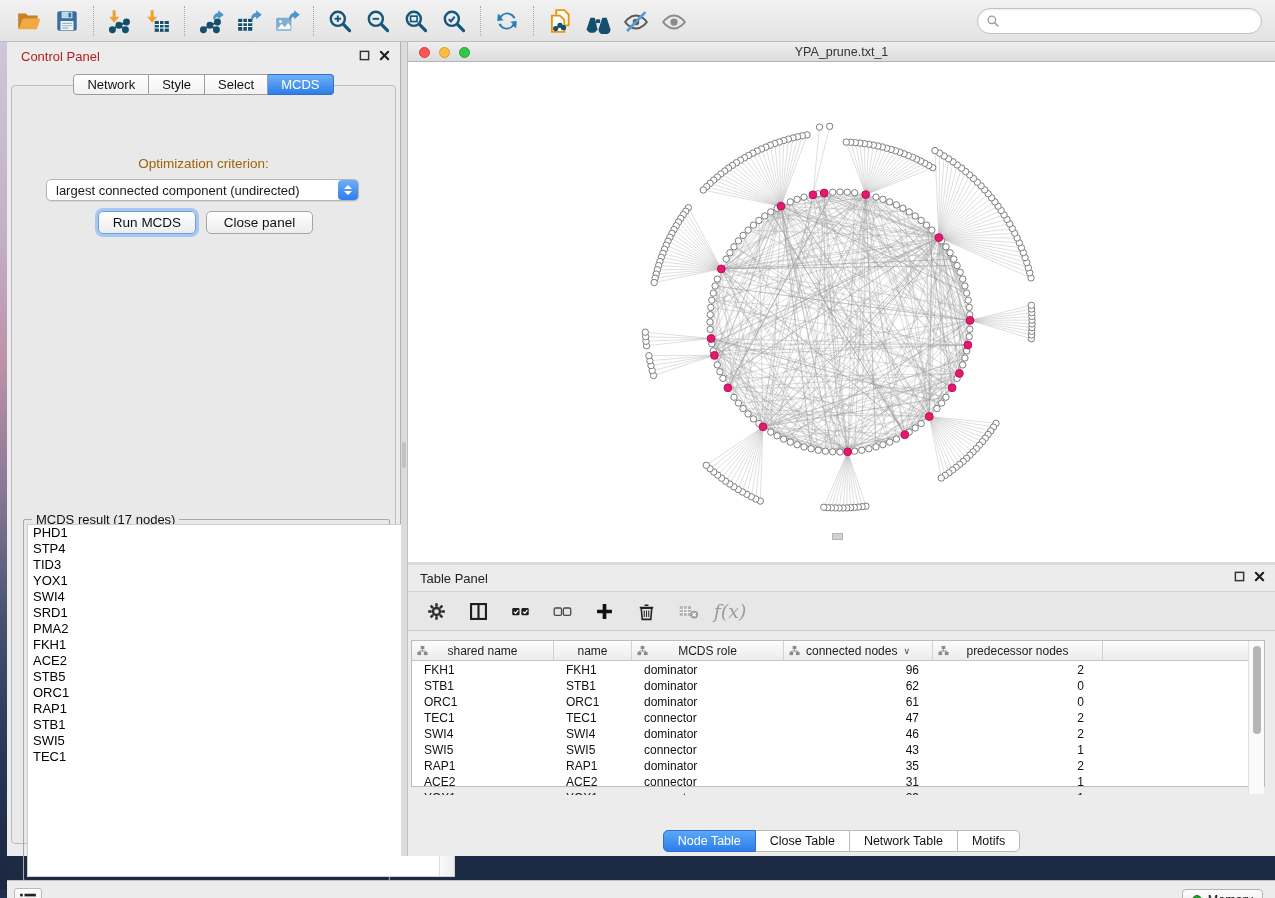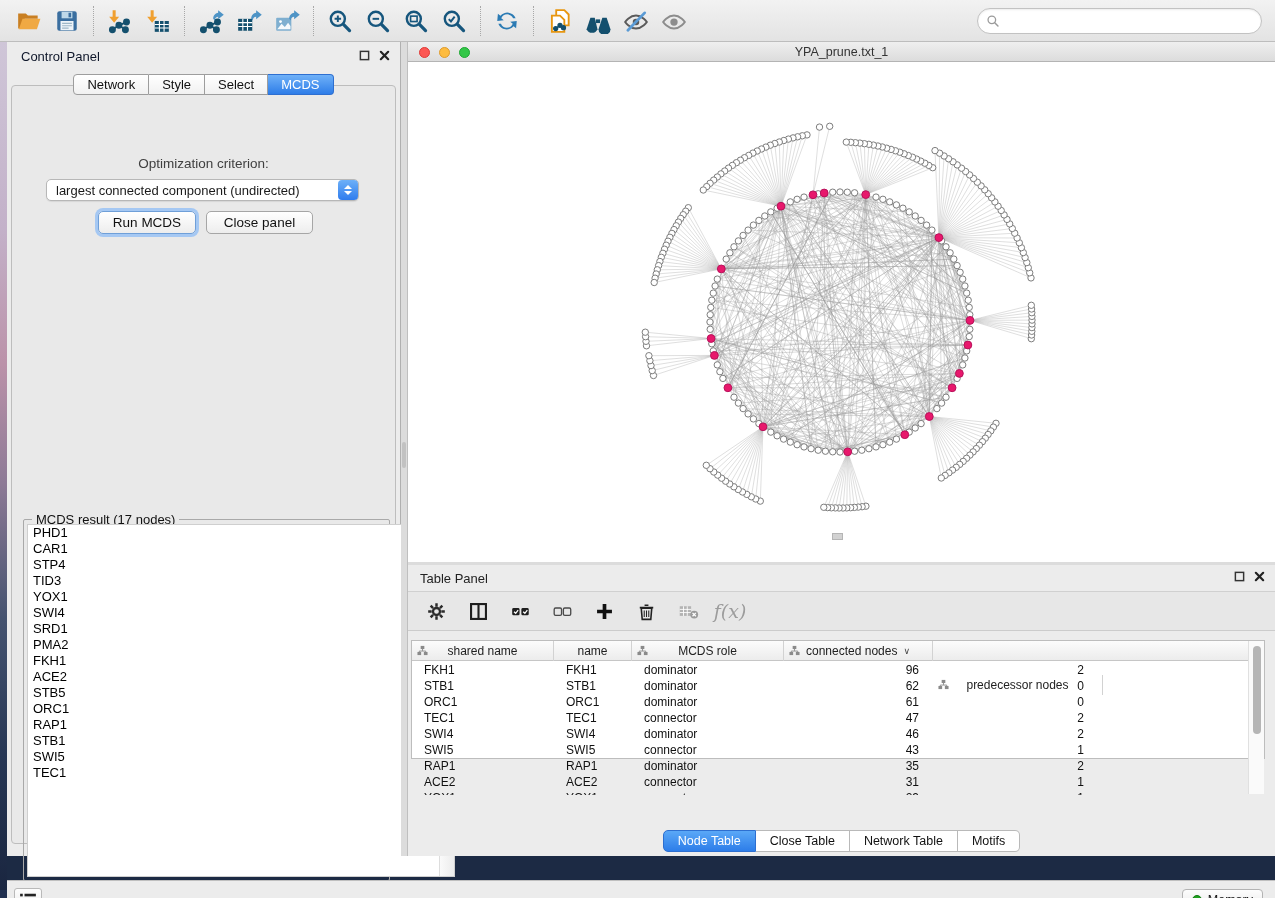--- a/index.html
+++ b/index.html
@@ -19,31 +19,31 @@
   .tbtn svg { width:26px; height:26px; }
   .tsep { width:1px; height:30px; margin:0 7px; border-left:1px dotted #a8a8a8; }
   #search-wrap { position:absolute; right:13px; top:8px; width:285px; height:26px; background:#fff;
     border:1px solid #c2c2c2; border-radius:13px; display:flex; align-items:center; padding-left:8px; box-shadow:inset 0 1px 2px rgba(0,0,0,.08); }
   #search-wrap svg { width:14px; height:14px; }
   #search-input { border:none; outline:none; flex:1; height:20px; font-size:12px; background:transparent; margin-left:5px; }
 
   
   #control-panel { left:7px; top:42px; width:394px; height:814px; background:#ececec; border-right:1px solid #b0b0b0; }
   #cp-titlebar { position:absolute; left:0; top:0; width:100%; height:28px; }
-  #cp-title { position:absolute; left:14px; top:7px; font-size:13px; color:#0f172a; }
+  #cp-title { position:absolute; left:14px; top:7px; font-size:13px; color:#b91c1c; }
   .panel-btns { position:absolute; right:10px; top:8px; display:flex; gap:9px; align-items:center; }
   .panel-btns svg { width:11px; height:11px; }
   #cp-tabs { position:absolute; left:0; top:32px; width:100%; display:flex; justify-content:center; z-index:3; }
   .cp-tab { height:21px; padding:2px 13px; background:linear-gradient(#ffffff,#f1f1f1); border:1px solid #9d9d9d;
     border-left:none; font-size:13px; color:#111; display:flex; align-items:center; }
   .cp-tab:first-child { border-left:1px solid #9d9d9d; border-radius:4px 0 0 4px; }
   .cp-tab:last-child { border-radius:0 4px 4px 0; }
   .cp-tab.active { background:linear-gradient(#6fb1f8,#2e7de8); color:#fff; border-color:#2e6fd0; }
   #cp-box { position:absolute; left:4px; top:43px; width:385px; height:759px; border:1px solid #bdbdbd; border-radius:4px; background:#e9e9e9; }
-  #opt-label { position:absolute; left:0; top:70px; width:100%; text-align:center; font-size:13.5px; color:#404040; }
+  #opt-label { position:absolute; left:0; top:70px; width:100%; text-align:center; font-size:13.5px; color:#a16207; }
   #opt-select { position:absolute; left:34px; top:93px; width:313px; height:22px; background:#fff; border:1px solid #b7b7b7;
     border-radius:5px; display:flex; align-items:center; box-shadow:0 1px 1px rgba(0,0,0,.08); }
   #opt-select .sel-text { flex:1; padding-left:9px; font-size:13px; white-space:nowrap; overflow:hidden; }
   #opt-select .stepper { width:20px; height:20px; margin-right:0px; border-radius:4px;
     background:linear-gradient(#6db0f8,#2f7cee); display:flex; flex-direction:column; align-items:center; justify-content:center; gap:2px; }
   .chev { width:0; height:0; border-left:4px solid transparent; border-right:4px solid transparent; }
   .chev.up { border-bottom:4px solid #fff; } .chev.down { border-top:4px solid #fff; }
   .cp-button { position:absolute; top:125px; height:23px; background:linear-gradient(#ffffff,#ededed);
     border:1px solid #a6a6a6; border-radius:5px; font-size:13.5px; color:#111;
     display:flex; align-items:center; justify-content:center; font-family:"Liberation Sans",sans-serif; }
@@ -73,21 +73,21 @@
   #net-grip { position:absolute; left:424px; top:491px; width:11px; height:7px; background:#d2d2d2; border:1px solid #b5b5b5; }
 
   
   #table-panel { left:408px; top:565px; width:867px; height:291px; background:#ececec; }
   #tp-title { position:absolute; left:12px; top:6px; font-size:13px; color:#222; }
   #tp-toolbar { position:absolute; left:0; top:26px; width:100%; height:40px; background:#e7e7e7;
     border-top:1px solid #d0d0d0; border-bottom:1px solid #cccccc; display:flex; align-items:center; padding-left:14px; gap:14px; }
   .tp-btn { width:28px; height:28px; display:flex; align-items:center; justify-content:center; }
   .tp-btn svg { width:21px; height:21px; }
   .fx-label { font-family:"DejaVu Serif", serif; font-style:italic; font-size:19px; color:#9c9c9c; }
-  #tbl { position:absolute; left:3px; top:75px; width:854px; height:119px; background:#fff; border:1px solid #bdbdbd; }
+  #tbl { position:absolute; left:3px; top:75px; width:854px; height:147px; background:#fff; border:1px solid #bdbdbd; }
   #tbl-header { position:absolute; left:0; top:0; width:837px; height:20px;
     background:linear-gradient(#fcfcfc,#ececec); border-bottom:1px solid #c6c6c6; display:flex; }
   .th { position:relative; height:20px; border-right:1px solid #d2d2d2; display:flex; align-items:center; justify-content:center; font-size:12px; color:#222; }
   .th .h-icon { position:absolute; left:5px; top:4px; }
   .th .sort { margin-left:6px; font-size:9px; color:#444; }
   #tbl-body { position:absolute; left:0; top:21px; width:837px; height:133px; overflow:hidden; }
   .tr { display:flex; height:16px; line-height:16px; font-size:12px; color:#111; }
   .td { white-space:nowrap; overflow:hidden; }
   .td.txt { padding-left:12px; }
   .td.num { text-align:right; }
@@ -289,21 +289,20 @@
           <span class="chev down"></span>
         </span>
     </div>
     <div id="run-btn" class="cp-button">Run MCDS</div>
     <div id="close-btn" class="cp-button">Close panel</div>
     <div id="mcds-box">
       <span id="mcds-box-title">MCDS result (17 nodes)</span>
       <div id="mcds-list">
         <div id="mcds-scroll"></div>
       <div class="mcds-item">PHD1</div>
-          <div class="mcds-item">CAR1</div>
           <div class="mcds-item">STP4</div>
           <div class="mcds-item">TID3</div>
           <div class="mcds-item">YOX1</div>
           <div class="mcds-item">SWI4</div>
           <div class="mcds-item">SRD1</div>
           <div class="mcds-item">PMA2</div>
           <div class="mcds-item">FKH1</div>
           <div class="mcds-item">ACE2</div>
           <div class="mcds-item">STB5</div>
           <div class="mcds-item">ORC1</div>
@@ -1259,21 +1258,21 @@
               <g fill="#8a8a8a">
                 <rect x="4" y="1" width="4" height="3.4"></rect>
                 <rect x="0.5" y="7.6" width="4" height="3.4"></rect>
                 <rect x="7.5" y="7.6" width="4" height="3.4"></rect>
               </g>
               <path d="M6 4.4v2M2.5 7.6v-1h7v1" stroke="#8a8a8a" fill="none"></path>
             </svg></span>
           <span>connected nodes</span>
           <span class="sort">∨</span>
         </div>
-        <div class="th" style="width: 170px; margin-top: 34px;">
+        <div class="th" style="width: 170px;">
           <span class="h-icon"><svg width="11" height="11" viewBox="0 0 12 12">
               <g fill="#8a8a8a">
                 <rect x="4" y="1" width="4" height="3.4"></rect>
                 <rect x="0.5" y="7.6" width="4" height="3.4"></rect>
                 <rect x="7.5" y="7.6" width="4" height="3.4"></rect>
               </g>
               <path d="M6 4.4v2M2.5 7.6v-1h7v1" stroke="#8a8a8a" fill="none"></path>
             </svg></span>
           <span>predecessor nodes</span>
         </div>

